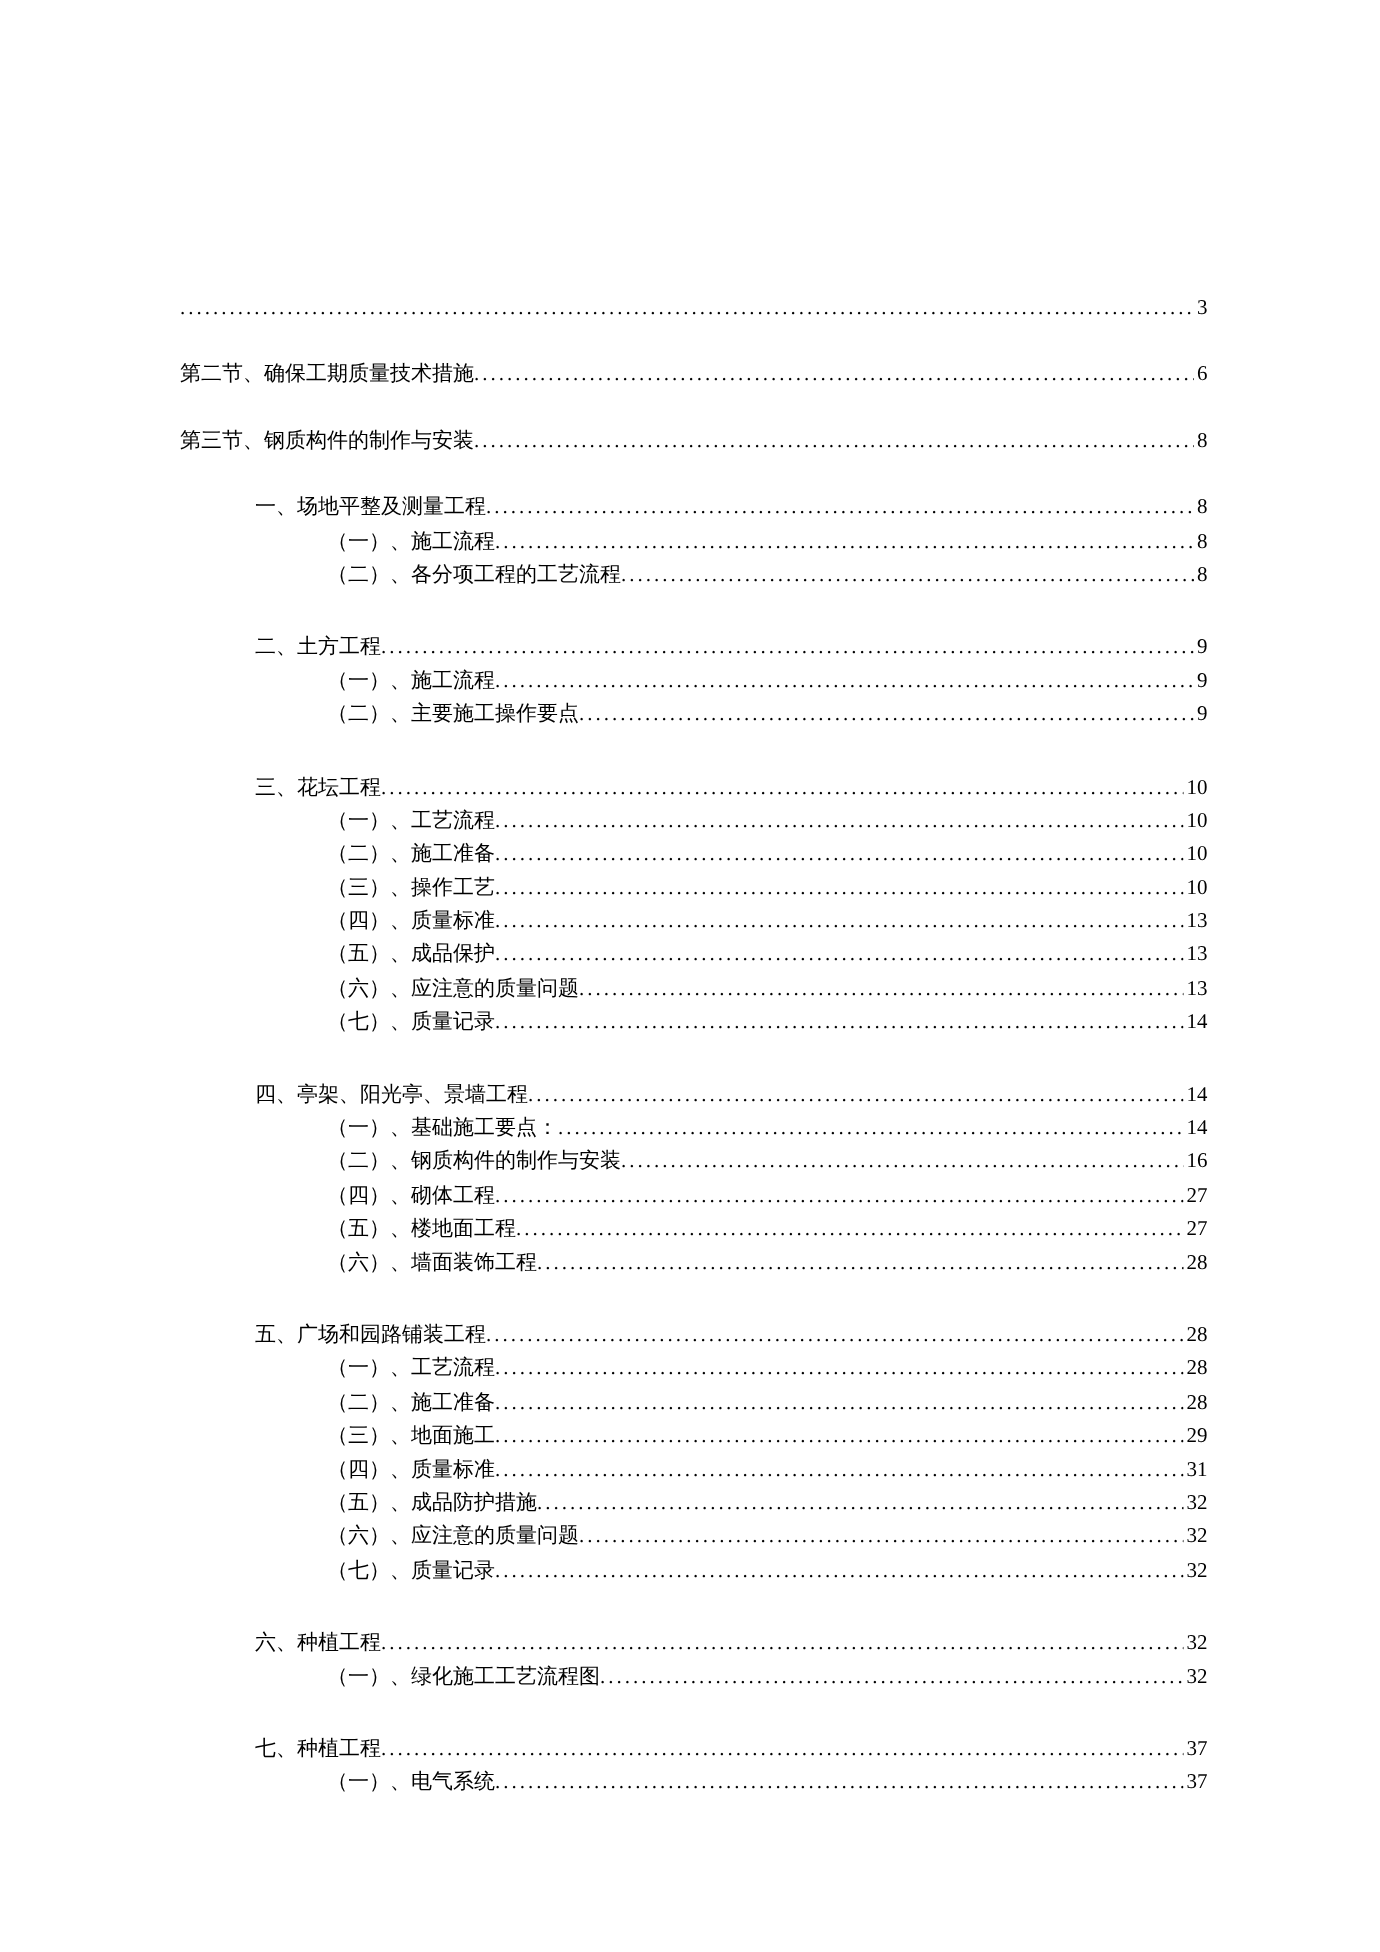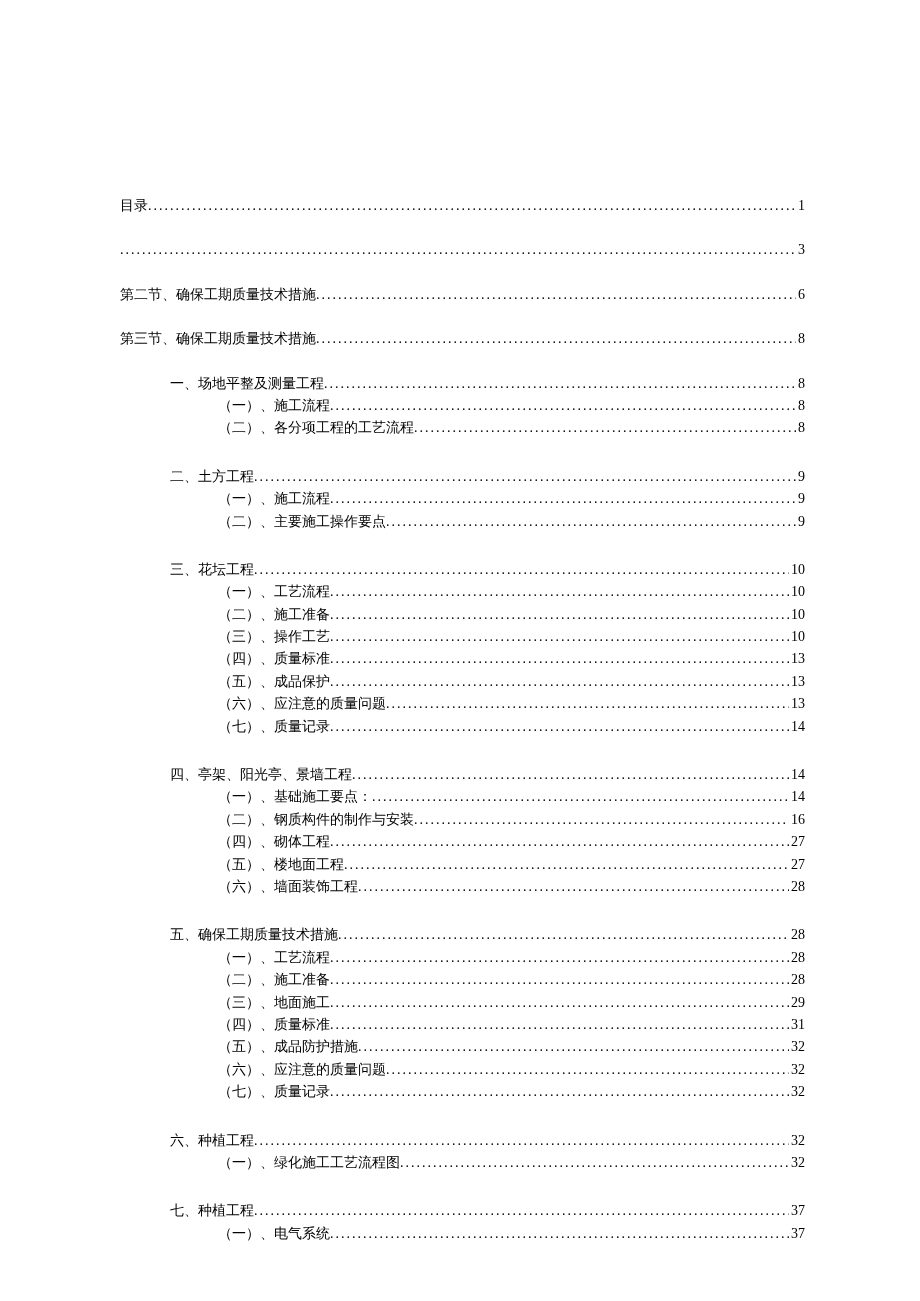--- a/index.html
+++ b/index.html
@@ -38,35 +38,30 @@
     .level-0 { padding-left: 0; margin-bottom: 22px; }
     .level-1 { padding-left: 50px; justify-content: space-between; }
     .level-2 { padding-left: 98px; }
     .group-gap { margin-top: 26px; }
   </style>
 </head>
 <body>
 
 <div id="toc-container">
     <div class="toc-entry level-0">
-      <span class="toc-label">目录</span>
-      <span class="toc-dots"></span>
-      <span class="toc-page">1</span>
-    </div>
-    <div class="toc-entry level-0">
       <span class="toc-dots"></span>
       <span class="toc-page">3</span>
     </div>
     <div class="toc-entry level-0">
       <span class="toc-label">第二节、确保工期质量技术措施</span>
       <span class="toc-dots"></span>
       <span class="toc-page">6</span>
     </div>
     <div class="toc-entry level-0">
-      <span class="toc-label">第三节、确保工期质量技术措施</span>
+      <span class="toc-label">第三节、钢质构件的制作与安装</span>
       <span class="toc-dots"></span>
       <span class="toc-page">8</span>
     </div>
     <div class="toc-entry level-1">
       <span class="toc-label">一、场地平整及测量工程</span>
       <span class="toc-dots"></span>
       <span class="toc-page">8</span>
     </div>
     <div class="toc-entry level-2">
       <span class="toc-label">（一）、施工流程</span>
@@ -157,21 +152,21 @@
       <span class="toc-label">（五）、楼地面工程</span>
       <span class="toc-dots"></span>
       <span class="toc-page">27</span>
     </div>
     <div class="toc-entry level-2">
       <span class="toc-label">（六）、墙面装饰工程</span>
       <span class="toc-dots"></span>
       <span class="toc-page">28</span>
     </div>
     <div class="toc-entry level-1 group-gap">
-      <span class="toc-label">五、确保工期质量技术措施</span>
+      <span class="toc-label">五、广场和园路铺装工程</span>
       <span class="toc-dots"></span>
       <span class="toc-page">28</span>
     </div>
     <div class="toc-entry level-2">
       <span class="toc-label">（一）、工艺流程</span>
       <span class="toc-dots"></span>
       <span class="toc-page">28</span>
     </div>
     <div class="toc-entry level-2">
       <span class="toc-label">（二）、施工准备</span>

